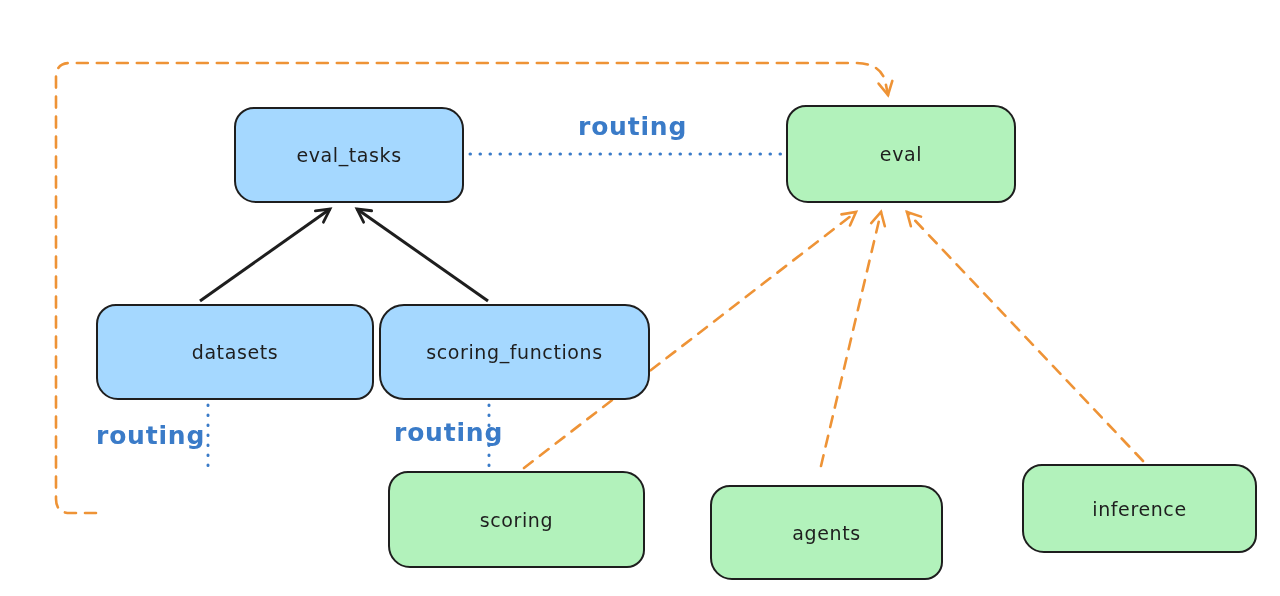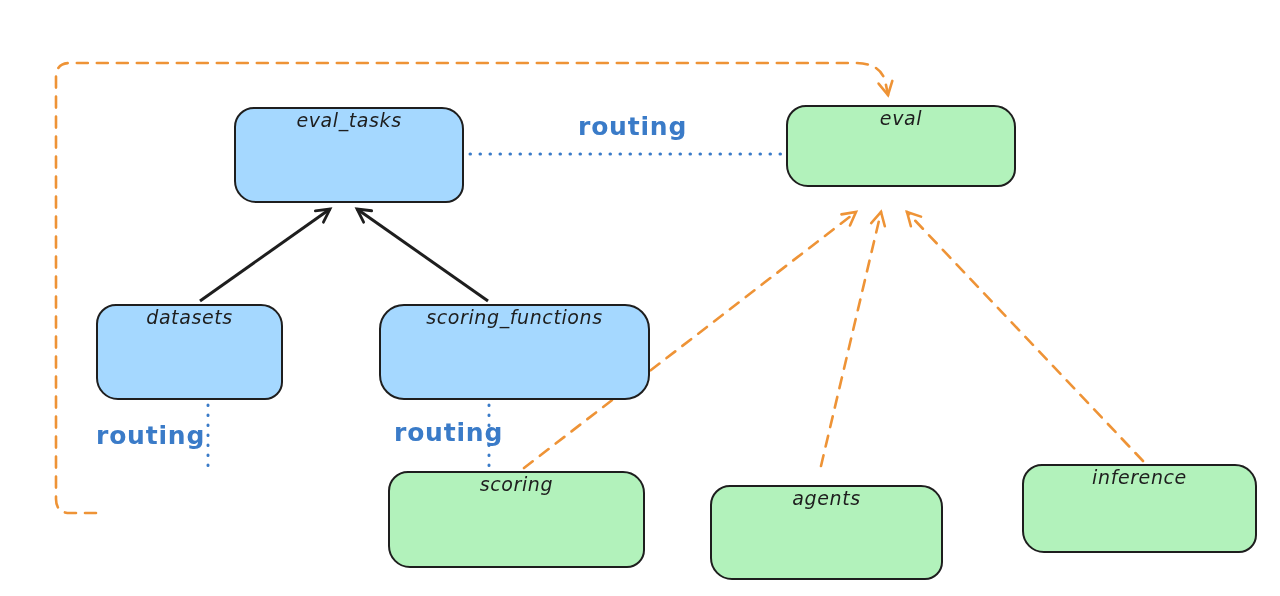--- a/index.html
+++ b/index.html
@@ -2,29 +2,29 @@
 <html><head>
 <meta charset="utf-8">
 <style>
   html,body{margin:0;padding:0;background:#ffffff;}
   .canvas{
     position:relative;width:1280px;height:596px;background:#ffffff;
     font-family:"DejaVu Sans","Liberation Sans",sans-serif;overflow:hidden;
   }
   svg.edges{position:absolute;left:0;top:0;width:1280px;height:596px;}
   .node{
-    position:absolute;display:flex;justify-content:center;
+    position:absolute;display:flex;align-items:center;justify-content:center;
     border:2.6px solid #1e1e1e;color:#1e1e1e;font-size:19px;letter-spacing:.6px;
-    border-radius:20px 22px 18px 22px;box-sizing:border-box;font-style:italic;
+    border-radius:20px 22px 18px 22px;box-sizing:border-box;
   }
   .node.blue{background:#a5d8ff;}
   .node.green{background:#b2f2bb;}
   .n-eval-tasks{left:234px;top:107px;width:230px;height:96px;}
-  .n-eval{left:786px;top:105px;width:230px;height:82px;}
-  .n-datasets{left:96px;top:304px;width:187px;height:96px;}
+  .n-eval{left:786px;top:105px;width:230px;height:98px;}
+  .n-datasets{left:96px;top:304px;width:278px;height:96px;}
   .n-scoring-functions{left:379px;top:304px;width:271px;height:96px;border-radius:25px;}
   .n-datasetio{left:97px;top:477px;width:230px;height:91px;}
   .n-scoring{left:388px;top:471px;width:257px;height:97px;}
   .n-agents{left:710px;top:469px;width:233px;height:95px;margin-top:16px;}
   .n-inference{left:1022px;top:464px;width:235px;height:89px;}
   .edge-label{
     position:absolute;color:#3a7bc8;font-size:25px;font-weight:600;
     letter-spacing:.8px;
   }
   .lbl-1{left:578px;top:112px;width:96px;}

